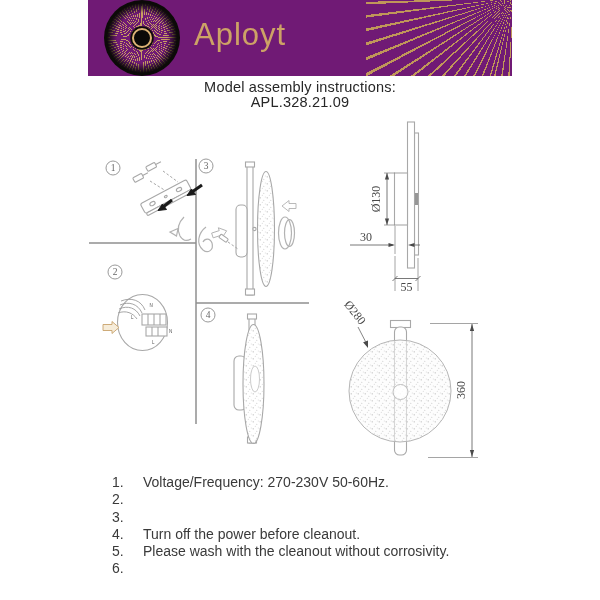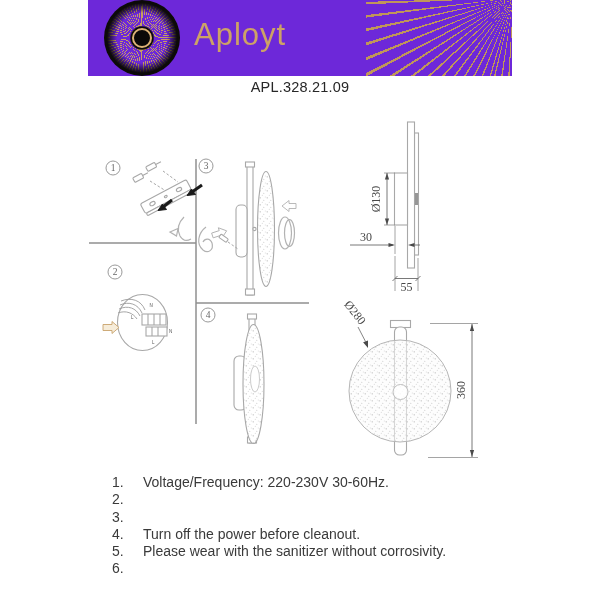--- a/index.html
+++ b/index.html
@@ -1,20 +1,20 @@
 <!DOCTYPE html>
 <html><head>
 <meta charset="utf-8">
 <style>
   html,body { margin:0; padding:0; background:#ffffff; }
   body { width:600px; height:600px; font-family:"Liberation Sans", sans-serif; }
   .page { position:relative; width:600px; height:600px; background:#fff; overflow:hidden; }
 
   
-  .header { position:absolute; left:88px; top:0; width:424px; height:76px; background:#6d28d9; overflow:hidden; }
+  .header { position:absolute; left:88px; top:0; width:424px; height:76px; background:#701a75; overflow:hidden; }
   .burst { position:absolute; left:16px; top:0; width:76px; height:76px; border-radius:50%;
     background:
       radial-gradient(circle at 50% 50%, #0c0a08 0 11px, rgba(12,10,8,0) 12.5px),
       radial-gradient(circle at 50% 50%, rgba(12,10,8,0) 0 25px, #0c0a08 35px),
       repeating-conic-gradient(from 0deg, #c79e63 0deg 1.4deg, rgba(12,10,8,0) 1.4deg 4.9deg);
   }
   .burst::after { content:""; position:absolute; left:50%; top:50%; width:16px; height:16px;
     margin:-10px 0 0 -10px; border:2px solid #ddb376; background:#0b0908; border-radius:50%; }
   .brand { position:absolute; left:106px; top:19px; font-size:31px; line-height:31px;
     color:#cda266; letter-spacing:1px; }
@@ -52,20 +52,21 @@
 
 <div class="page">
 
   <div class="header">
     <div class="burst"></div>
     <div class="brand">Aployt</div>
     <div class="rays"></div>
   </div>
 
   <div class="title">
+    <div>Model assembly instructions:</div>
     <div class="model">APL.328.21.09</div>
   </div>
 
   <svg class="drawing" width="600" height="600" viewBox="0 0 600 600">
     <defs>
       <pattern id="spk" width="7" height="7" patternUnits="userSpaceOnUse">
         <circle cx="1.2" cy="1.8" r=".6" fill="#adadad"></circle>
         <circle cx="4.8" cy="4.2" r=".55" fill="#c2c2c2"></circle>
         <circle cx="3.2" cy="6.3" r=".45" fill="#b5b5b5"></circle>
         <circle cx="6.2" cy="1" r=".45" fill="#bdbdbd"></circle>
@@ -216,34 +217,34 @@
 
       <text class="dim" transform="rotate(52 352 315)" x="352" y="315" text-anchor="middle">Ø280</text>
       <line x1="358" y1="327" x2="365.5" y2="341.5" stroke="#777" stroke-width=".9"></line>
       <polygon class="arrowfill" points="368,348 368,340.5 363.1,342.3"></polygon>
     </g>
   </svg>
 
   <div class="list">
     <div class="row">
       <span class="num">1.</span>
-      <span class="txt">Voltage/Frequency: 220-230V 30-60Hz.</span>
+      <span class="txt">Voltage/Frequency: 270-230V 50-60Hz.</span>
     </div>
     <div class="row">
       <span class="num">2.</span>
     </div>
     <div class="row">
       <span class="num">3.</span>
     </div>
     <div class="row">
       <span class="num">4.</span>
       <span class="txt">Turn off the power before cleanout.</span>
     </div>
     <div class="row">
       <span class="num">5.</span>
-      <span class="txt">Please wear with the sanitizer without corrosivity.</span>
+      <span class="txt">Please wash with the cleanout without corrosivity.</span>
     </div>
     <div class="row">
       <span class="num">6.</span>
     </div>
   </div>
 
 </div>
 
 </body></html>

